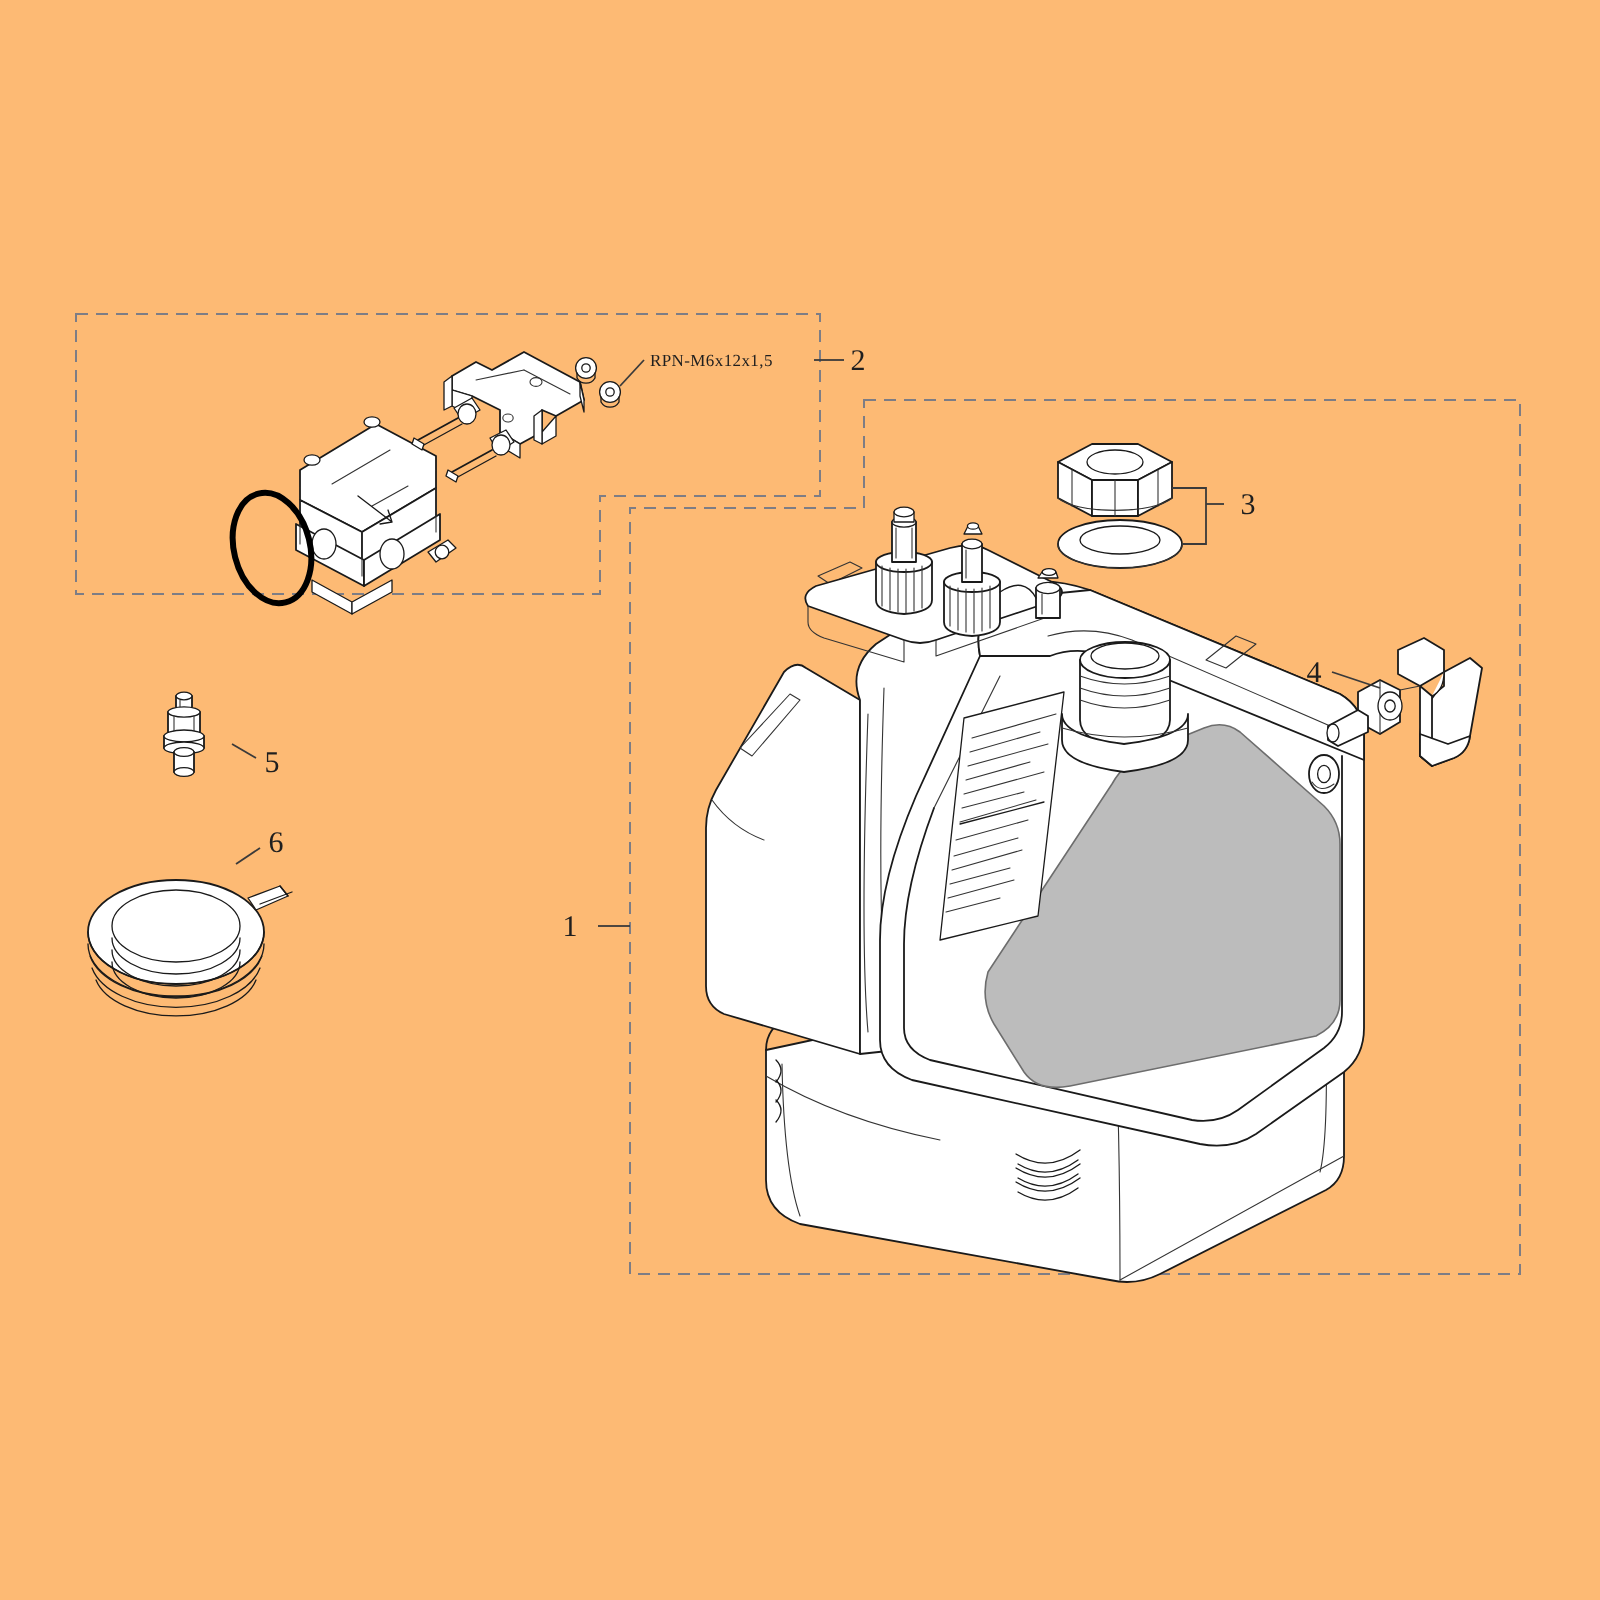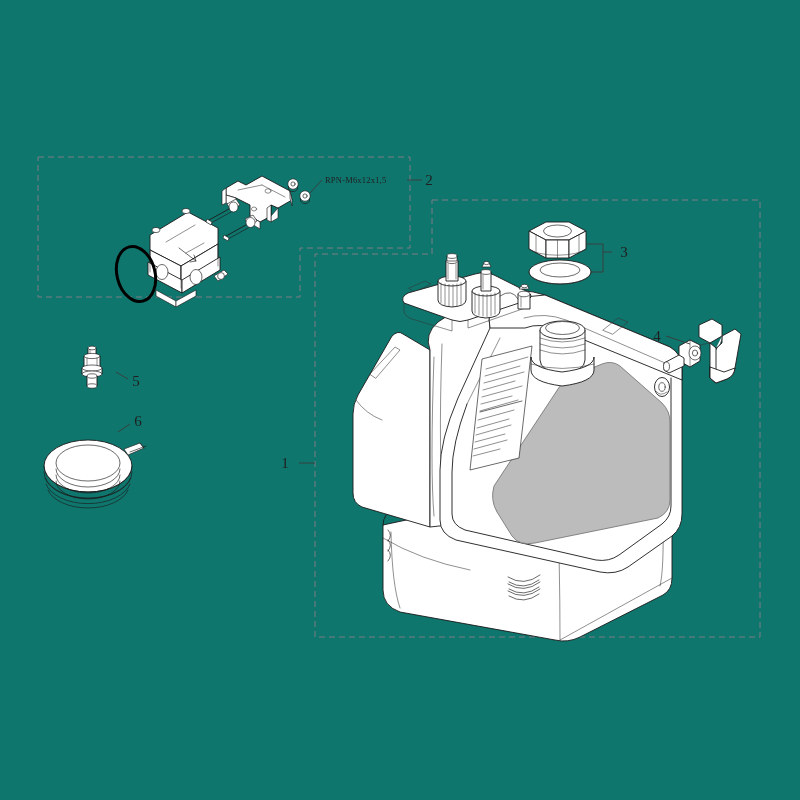--- a/index.html
+++ b/index.html
@@ -10,21 +10,21 @@
   body {
     width: 800px;
     height: 800px;
     font-family: "Liberation Serif", serif;
     overflow: hidden;
   }
   #diagram-root {
     position: relative;
     width: 800px;
     height: 800px;
-    background: #0f766e;
+    background: #fdba74;
   }
   svg.sheet {
     position: absolute;
     top: 0;
     left: 0;
     width: 800px;
     height: 800px;
     display: block;
   }
   .ln   { fill: none; stroke: #1a1a1a; stroke-width: 0.9; stroke-linejoin: round; stroke-linecap: round; }

